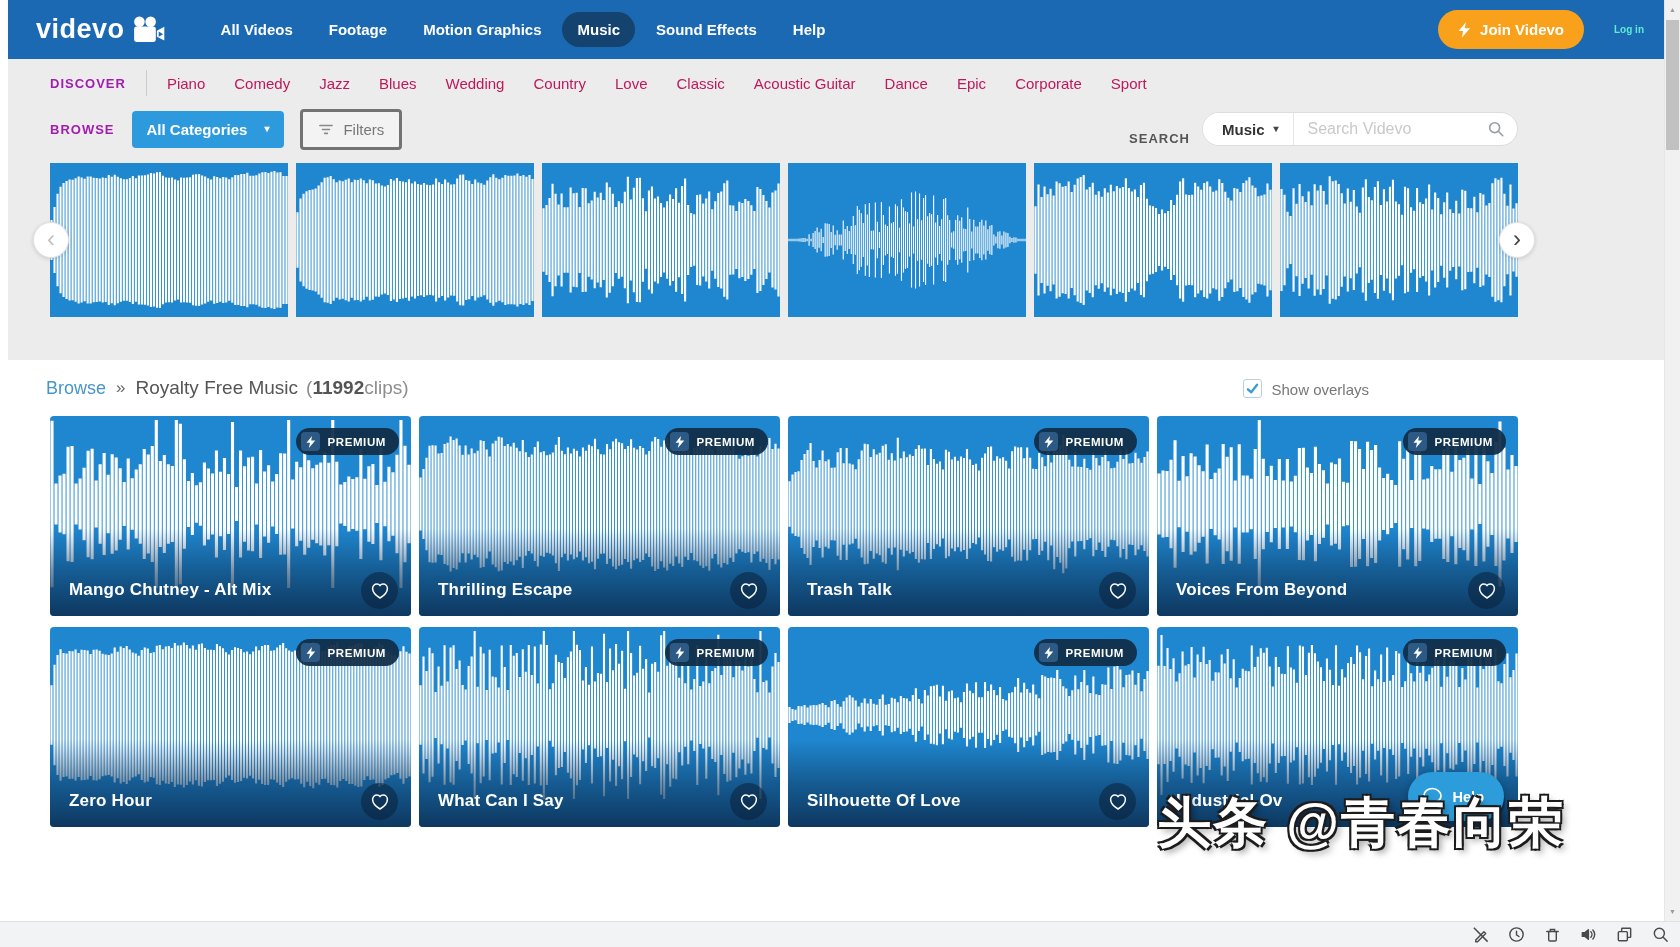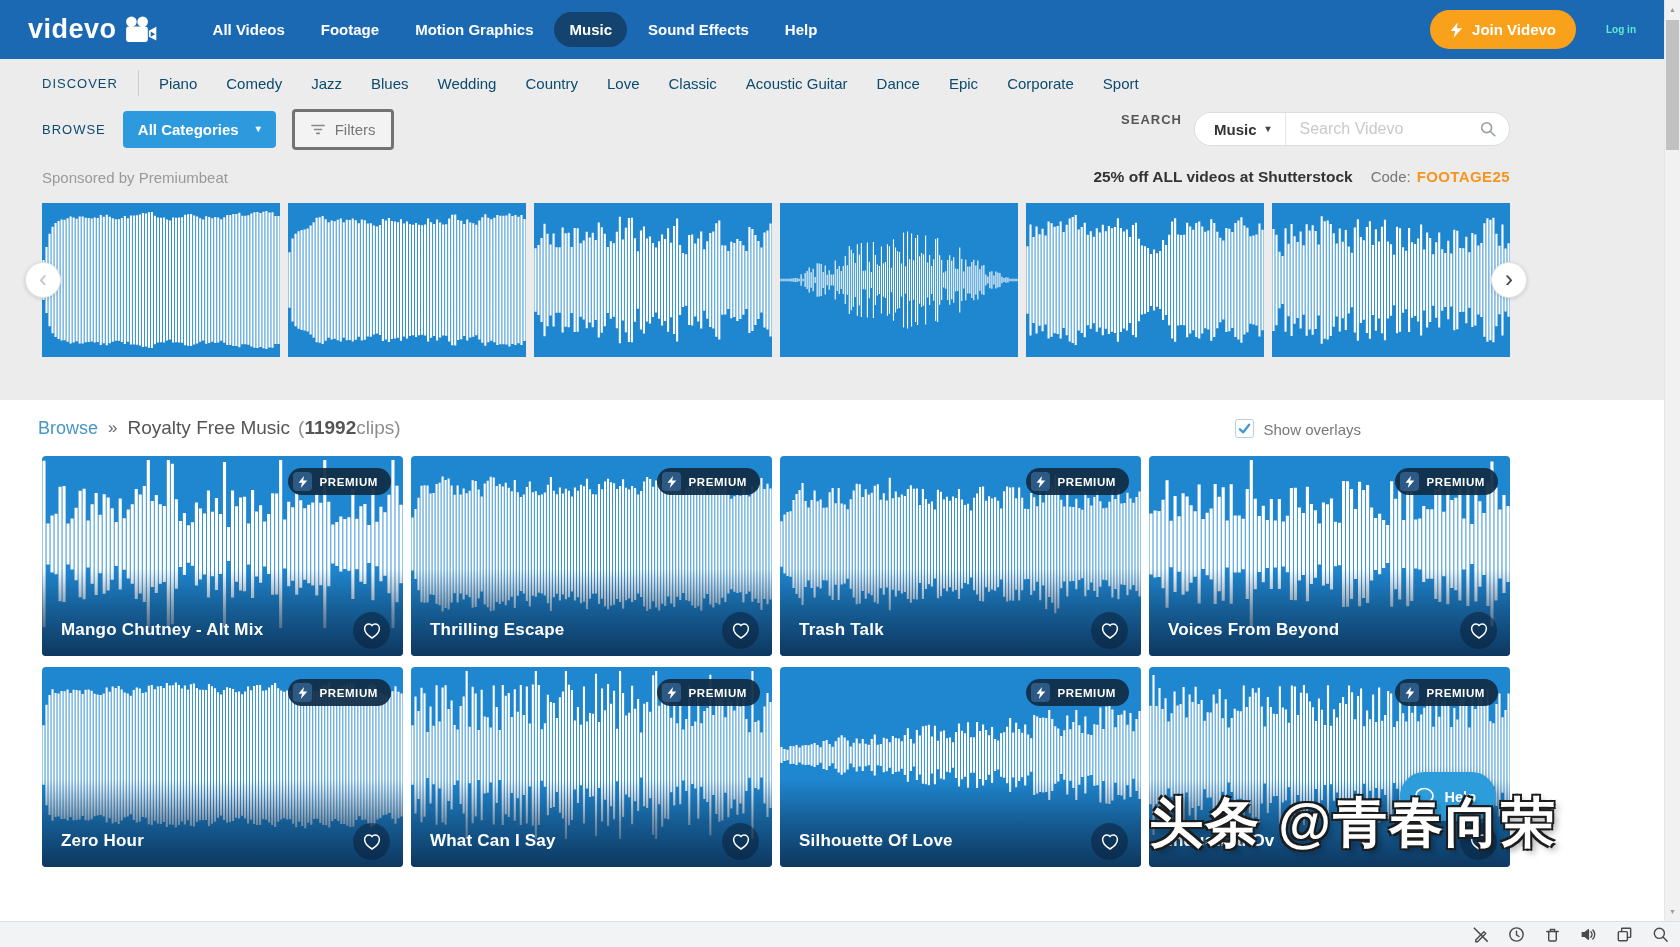--- a/index.html
+++ b/index.html
@@ -1,42 +1,42 @@
 <!DOCTYPE html>
 <html style="--navbar-blue: #1b69b2; --active-pill: #15436f; --button-blue: #2e9ade; --card-blue: #1f87d0; --orange: #f9a11b; --code-orange: #f7941d; --link-blue: #4796c8; --help-blue: #2d9cdb;"><head>
 <meta charset="utf-8">
 <style>
 *{margin:0;padding:0;box-sizing:border-box}
 html,body{width:1680px;height:947px;overflow:hidden;font-family:"Liberation Sans",sans-serif;background:#fff}
 body{position:relative}
-.viewport{position:absolute;left:0;top:0;width:1664px;height:947px;background:#fff;overflow:hidden}
+.viewport{position:absolute;left:8px;top:0;width:1664px;height:947px;background:#fff;overflow:hidden}
 .container{width:1468px;margin-left:42px;position:relative}
 
 
 .navbar{height:59px;background:var(--navbar-blue,#1b69b2);display:flex;align-items:center;padding:0 28px}
 .logo{display:flex;align-items:center;gap:7px;color:#fff;font-size:27px;font-weight:bold;letter-spacing:.5px;margin-right:38px;cursor:pointer;text-decoration:none}
 .main-nav{display:flex;align-items:flex-end;gap:6px}
 .nav-item{color:#fff;font-size:15px;font-weight:bold;padding:9px 15px;border-radius:20px;cursor:pointer;white-space:nowrap}
 .nav-item.active{background:var(--active-pill,#15436f)}
 .nav-right{margin-left:auto;display:flex;align-items:center;gap:30px}
 .join-btn{display:flex;align-items:flex-end;gap:9px;background:var(--orange,#f9a11b);color:#fff;font-weight:bold;font-size:15px;border:none;border-radius:22px;padding:11px 20px;cursor:pointer;font-family:inherit}
 .login{color:#5eead4;font-size:10px;font-weight:bold;cursor:pointer}
 
 
 .hero{background:#ececec;padding-bottom:43px}
 .discover-row{display:flex;align-items:center;height:48px}
-.row-label{font-size:13px;font-weight:normal;color:#0c4a6e;letter-spacing:1px}
+.row-label{font-size:13px;font-weight:bold;color:#a21caf;letter-spacing:1px}
 .vdiv{width:1px;height:26px;background:#ccc;margin:0 20px}
 .cats{display:flex;gap:29px}
-.cat{color:#0c4a6e;font-size:15px;cursor:pointer;white-space:nowrap}
+.cat{color:#be185d;font-size:15px;cursor:pointer;white-space:nowrap}
 .browse-row{display:flex;align-items:center;height:44px}
 .all-cats{display:flex;align-items:center;gap:17px;background:var(--button-blue,#2e9ade);color:#fff;border:none;border-radius:4px;font-size:15px;font-weight:bold;padding:10px 15px;margin-left:17px;cursor:pointer;font-family:inherit}
 .caret{font-size:10px;line-height:1}
 .filters-btn{display:flex;align-items:center;gap:9px;background:#f3f3f3;border:3px solid #737373;border-radius:4px;color:#777;font-size:15px;padding:9px 15px;margin-left:16px;cursor:pointer;font-family:inherit}
-.search-area{margin-left:auto;display:flex;align-items:flex-start}
+.search-area{margin-left:auto;display:flex;align-items:flex-end}
 .search-label{font-size:13px;font-weight:bold;color:#555;letter-spacing:1px;margin-right:12px}
 .search-group{display:flex;align-items:center;background:#fff;border:1px solid #ddd;border-radius:17px;height:34px;overflow:hidden;width:316px}
 .scope-btn{display:flex;align-items:center;gap:9px;padding:0 14px 0 19px;height:100%;border:none;border-right:1px solid #e5e5e5;font-size:15px;font-weight:bold;color:#333;background:#fff;cursor:pointer;font-family:inherit}
 .scope-btn .caret{color:#444}
 .search-input{border:none;outline:none;height:100%;flex:1;padding:0 10px 0 14px;font-size:16px;color:#555;font-family:inherit;min-width:0}
 .search-input::placeholder{color:#c9c9c9}
 .mag-btn{background:none;border:none;margin-right:12px;cursor:pointer;display:flex}
 .sponsor-row{display:flex;align-items:center;margin-top:12px;height:28px}
 .sponsor-text{color:#999;font-size:15px}
 .promo-area{margin-left:auto;display:flex;align-items:baseline}
@@ -174,28 +174,20 @@
               <span style="display:flex">
                   <svg width="18" height="18" viewBox="0 0 20 20" fill="none" stroke="#9aa0a6" stroke-width="1.8" stroke-linecap="round">
                     <circle cx="8.5" cy="8.5" r="5.5"></circle>
                     <line x1="12.8" y1="12.8" x2="17.5" y2="17.5"></line>
                   </svg>
                 </span>
             </button>
           </div>
         </div>
       </div>
-      <div class="sponsor-row">
-        <span class="sponsor-text">Sponsored by Premiumbeat</span>
-        <div class="promo-area">
-          <span class="promo">25% off ALL videos at Shutterstock</span>
-          <span class="code-label">Code:</span>
-          <a class="code">FOOTAGE25</a>
-        </div>
-      </div>
       <div class="carousel">
         <div class="tiles">
             <div class="tile">
               <svg viewBox="0 0 237 154" preserveAspectRatio="none">
                 <path d="M1.5 57.1V96.9M4.5 43.9V110.1M7.5 30.8V123.2M10.5 23.7V130.3M13.5 19.9V134.1M16.5 18.1V135.9M19.5 16.5V137.5M22.5 16.7V137.3M25.5 15.2V138.8M28.5 13.4V140.6M31.5 14.5V139.5M34.5 15.8V138.2M37.5 13.6V140.4M40.5 13.4V140.6M43.5 14.8V139.2M46.5 14.9V139.1M49.5 15.4V138.6M52.5 14.5V139.5M55.5 15.0V139.0M58.5 12.0V142.0M61.5 13.7V140.3M64.5 11.7V142.3M67.5 13.8V140.2M70.5 15.3V138.7M73.5 16.3V137.7M76.5 16.3V137.7M79.5 15.0V139.0M82.5 13.1V140.9M85.5 15.2V138.8M88.5 12.5V141.5M91.5 12.5V141.5M94.5 12.2V141.8M97.5 11.6V142.4M100.5 9.9V144.1M103.5 10.4V143.6M106.5 9.3V144.7M109.5 9.1V144.9M112.5 12.8V141.2M115.5 14.6V139.4M118.5 14.8V139.2M121.5 14.6V139.4M124.5 16.5V137.5M127.5 17.4V136.6M130.5 14.6V139.4M133.5 14.8V139.2M136.5 14.6V139.4M139.5 14.3V139.7M142.5 11.7V142.3M145.5 11.2V142.8M148.5 11.0V143.0M151.5 12.6V141.4M154.5 13.6V140.4M157.5 15.2V138.8M160.5 16.4V137.6M163.5 13.2V140.8M166.5 14.1V139.9M169.5 15.3V138.7M172.5 14.0V140.0M175.5 14.5V139.5M178.5 16.3V137.7M181.5 14.3V139.7M184.5 11.9V142.1M187.5 12.1V141.9M190.5 10.9V143.1M193.5 10.9V143.1M196.5 9.7V144.3M199.5 12.8V141.2M202.5 12.8V141.2M205.5 12.2V141.8M208.5 10.6V143.4M211.5 9.3V144.7M214.5 9.0V145.0M217.5 10.0V144.0M220.5 8.8V145.2M223.5 8.1V145.9M226.5 9.6V144.4M229.5 9.3V144.7M232.5 13.1V140.9M235.5 13.1V140.9" stroke="#fff" stroke-width="2.1" fill="none"></path>
               </svg>
             </div>
             <div class="tile">
               <svg viewBox="0 0 237 154" preserveAspectRatio="none">
                 <path d="M1.5 49.2V104.8M4.5 35.6V118.4M7.5 30.7V123.3M10.5 28.2V125.8M13.5 26.9V127.1M16.5 26.4V127.6M19.5 25.4V128.6M22.5 22.6V131.4M25.5 19.3V134.7M28.5 14.8V139.2M31.5 14.2V139.8M34.5 13.0V141.0M37.5 16.3V137.7M40.5 19.2V134.8M43.5 17.5V136.5M46.5 18.2V135.8M49.5 16.7V137.3M52.5 15.6V138.4M55.5 19.2V134.8M58.5 16.7V137.3M61.5 17.1V136.9M64.5 15.5V138.5M67.5 17.3V136.7M70.5 20.3V133.7M73.5 16.5V137.5M76.5 17.3V136.7M79.5 20.4V133.6M82.5 20.2V133.8M85.5 22.5V131.5M88.5 23.5V130.5M91.5 22.1V131.9M94.5 16.0V138.0M97.5 17.4V136.6M100.5 15.0V139.0M103.5 18.1V135.9M106.5 18.5V135.5M109.5 19.3V134.7M112.5 16.3V137.7M115.5 20.5V133.5M118.5 18.4V135.6M121.5 21.1V132.9M124.5 21.7V132.3M127.5 20.1V133.9M130.5 21.7V132.3M133.5 22.2V131.8M136.5 21.6V132.4M139.5 15.6V138.4M142.5 19.3V134.7M145.5 20.9V133.1M148.5 16.6V137.4M151.5 19.5V134.5M154.5 21.5V132.5M157.5 21.3V132.7M160.5 15.6V138.4M163.5 11.7V142.3M166.5 11.6V142.4M169.5 16.9V137.1M172.5 17.8V136.2M175.5 21.1V132.9M178.5 16.6V137.4M181.5 19.5V134.5M184.5 20.3V133.7M187.5 21.7V132.3M190.5 17.6V136.4M193.5 14.2V139.8M196.5 11.2V142.8M199.5 14.7V139.3M202.5 16.3V137.7M205.5 14.7V139.3M208.5 12.0V142.0M211.5 12.8V141.2M214.5 12.7V141.3M217.5 12.5V141.5M220.5 10.6V143.4M223.5 12.9V141.1M226.5 12.1V141.9M229.5 13.8V140.2M232.5 12.0V142.0M235.5 16.0V138.0" stroke="#fff" stroke-width="2.1" fill="none"></path>

